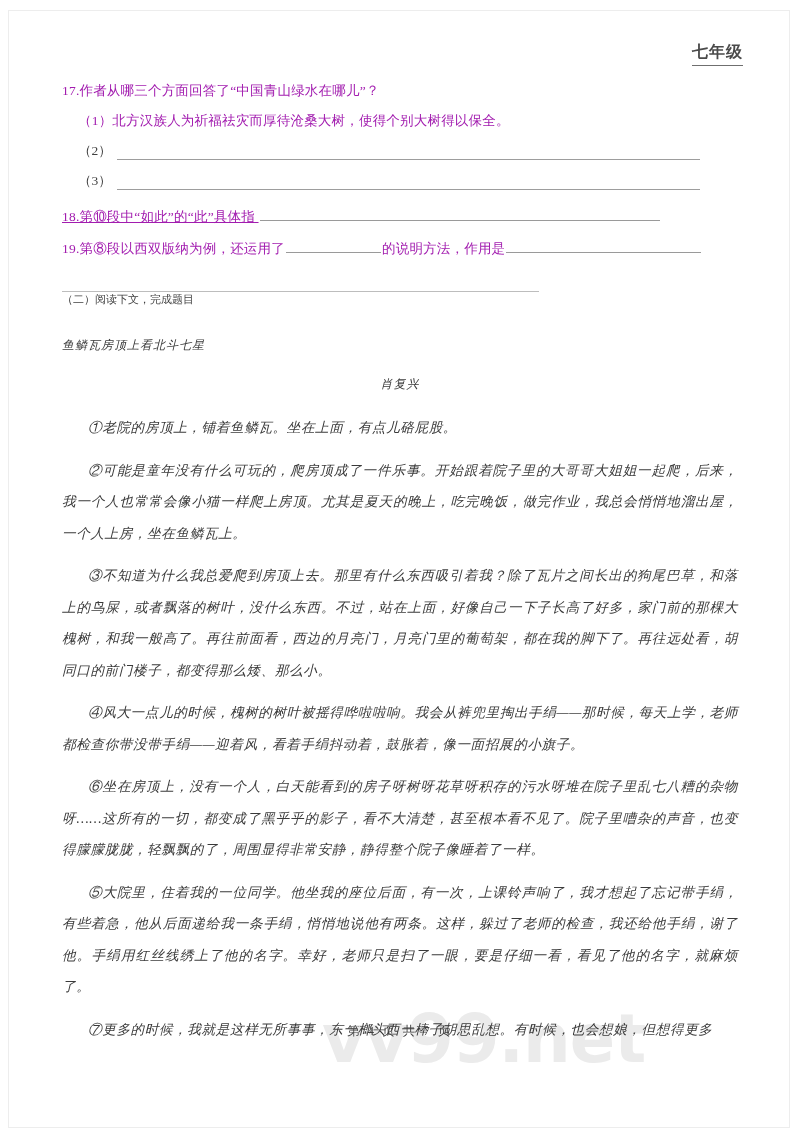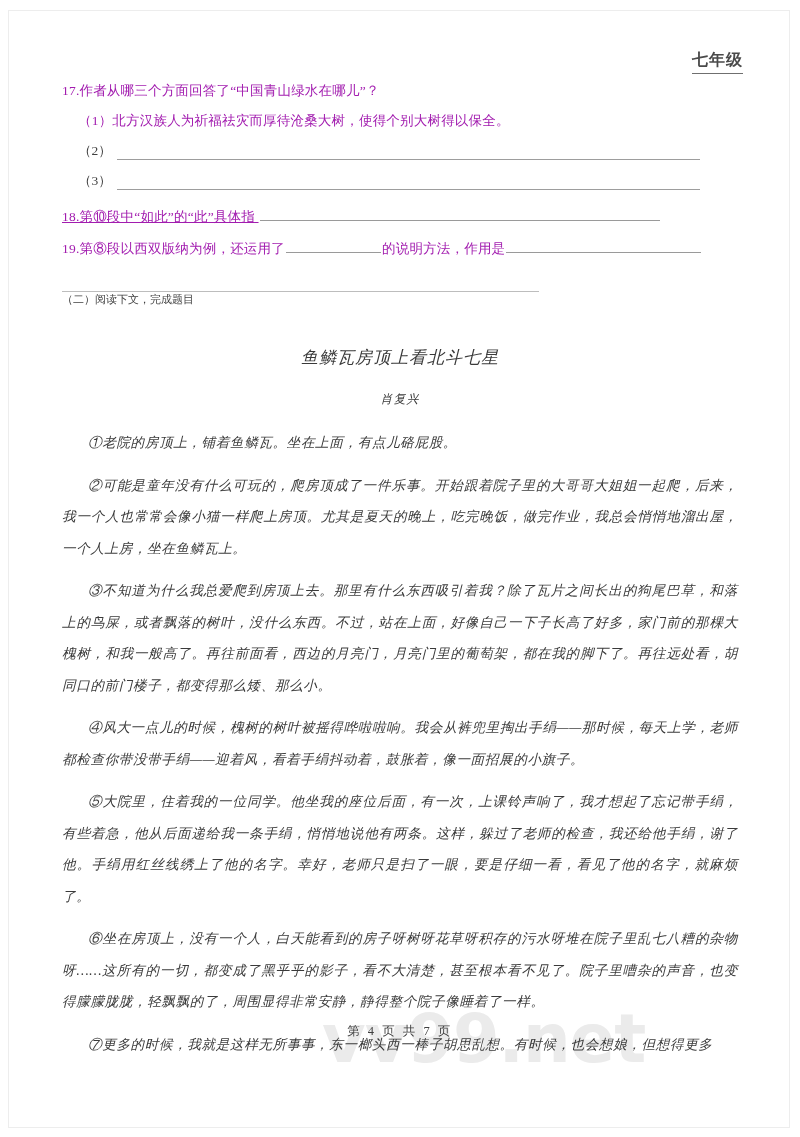--- a/index.html
+++ b/index.html
@@ -45,21 +45,21 @@
     color: #ebebeb;
     white-space: nowrap;
     user-select: none;
     z-index: 0;
   }
 
   
   .grade-header {
     position: absolute;
     right: 57px;
-    top: 50px;
+    top: 42px;
     font-family: "DejaVu Sans", "Liberation Sans", sans-serif;
     font-size: 16px;
     font-weight: bold;
     color: #4a4a4a;
     border-bottom: 1.5px solid #6f6f6f;
     padding-bottom: 2px;
     letter-spacing: 1px;
     z-index: 2;
   }
 
@@ -134,23 +134,23 @@
   }
 
   
   .kai {
     font-family: "Liberation Serif", "DejaVu Serif", serif;
     font-style: italic;
     color: #3a3a3a;
   }
 
   .article-title {
-    text-align: center;
-    font-size: 17px;
-    margin-top: 39px;
+    text-align: left;
+    font-size: 12px;
+    margin-top: 30px;
     letter-spacing: 1px;
   }
   .article-author {
     text-align: center;
     font-size: 12px;
     margin-top: 22px;
     letter-spacing: 1px;
   }
 
   .para {
@@ -218,21 +218,21 @@
 
     <div class="section-head">（二）阅读下文，完成题目</div>
 
     <div class="kai article-title">鱼鳞瓦房顶上看北斗七星</div>
     <div class="kai article-author">肖复兴</div>
 
     <div class="kai para first">①老院的房顶上，铺着鱼鳞瓦。坐在上面，有点儿硌屁股。</div>
     <div class="kai para">②可能是童年没有什么可玩的，爬房顶成了一件乐事。开始跟着院子里的大哥哥大姐姐一起爬，后来，我一个人也常常会像小猫一样爬上房顶。尤其是夏天的晚上，吃完晚饭，做完作业，我总会悄悄地溜出屋，一个人上房，坐在鱼鳞瓦上。</div>
     <div class="kai para">③不知道为什么我总爱爬到房顶上去。那里有什么东西吸引着我？除了瓦片之间长出的狗尾巴草，和落上的鸟屎，或者飘落的树叶，没什么东西。不过，站在上面，好像自己一下子长高了好多，家门前的那棵大槐树，和我一般高了。再往前面看，西边的月亮门，月亮门里的葡萄架，都在我的脚下了。再往远处看，胡同口的前门楼子，都变得那么矮、那么小。</div>
     <div class="kai para">④风大一点儿的时候，槐树的树叶被摇得哗啦啦响。我会从裤兜里掏出手绢——那时候，每天上学，老师都检查你带没带手绢——迎着风，看着手绢抖动着，鼓胀着，像一面招展的小旗子。</div>
+    <div class="kai para">⑥坐在房顶上，没有一个人，白天能看到的房子呀树呀花草呀积存的污水呀堆在院子里乱七八糟的杂物呀……这所有的一切，都变成了黑乎乎的影子，看不大清楚，甚至根本看不见了。院子里嘈杂的声音，也变得朦朦胧胧，轻飘飘的了，周围显得非常安静，静得整个院子像睡着了一样。</div>
     <div class="kai para">⑤大院里，住着我的一位同学。他坐我的座位后面，有一次，上课铃声响了，我才想起了忘记带手绢，有些着急，他从后面递给我一条手绢，悄悄地说他有两条。这样，躲过了老师的检查，我还给他手绢，谢了他。手绢用红丝线绣上了他的名字。幸好，老师只是扫了一眼，要是仔细一看，看见了他的名字，就麻烦了。</div>
-    <div class="kai para">⑥坐在房顶上，没有一个人，白天能看到的房子呀树呀花草呀积存的污水呀堆在院子里乱七八糟的杂物呀……这所有的一切，都变成了黑乎乎的影子，看不大清楚，甚至根本看不见了。院子里嘈杂的声音，也变得朦朦胧胧，轻飘飘的了，周围显得非常安静，静得整个院子像睡着了一样。</div>
     <div class="kai para">⑦更多的时候，我就是这样无所事事，东一榔头西一棒子胡思乱想。有时候，也会想娘，但想得更多</div>
 
   </div>
 
   <div class="footer">第 4 页 共 7 页</div>
 
 </div>
 
 </body></html>

